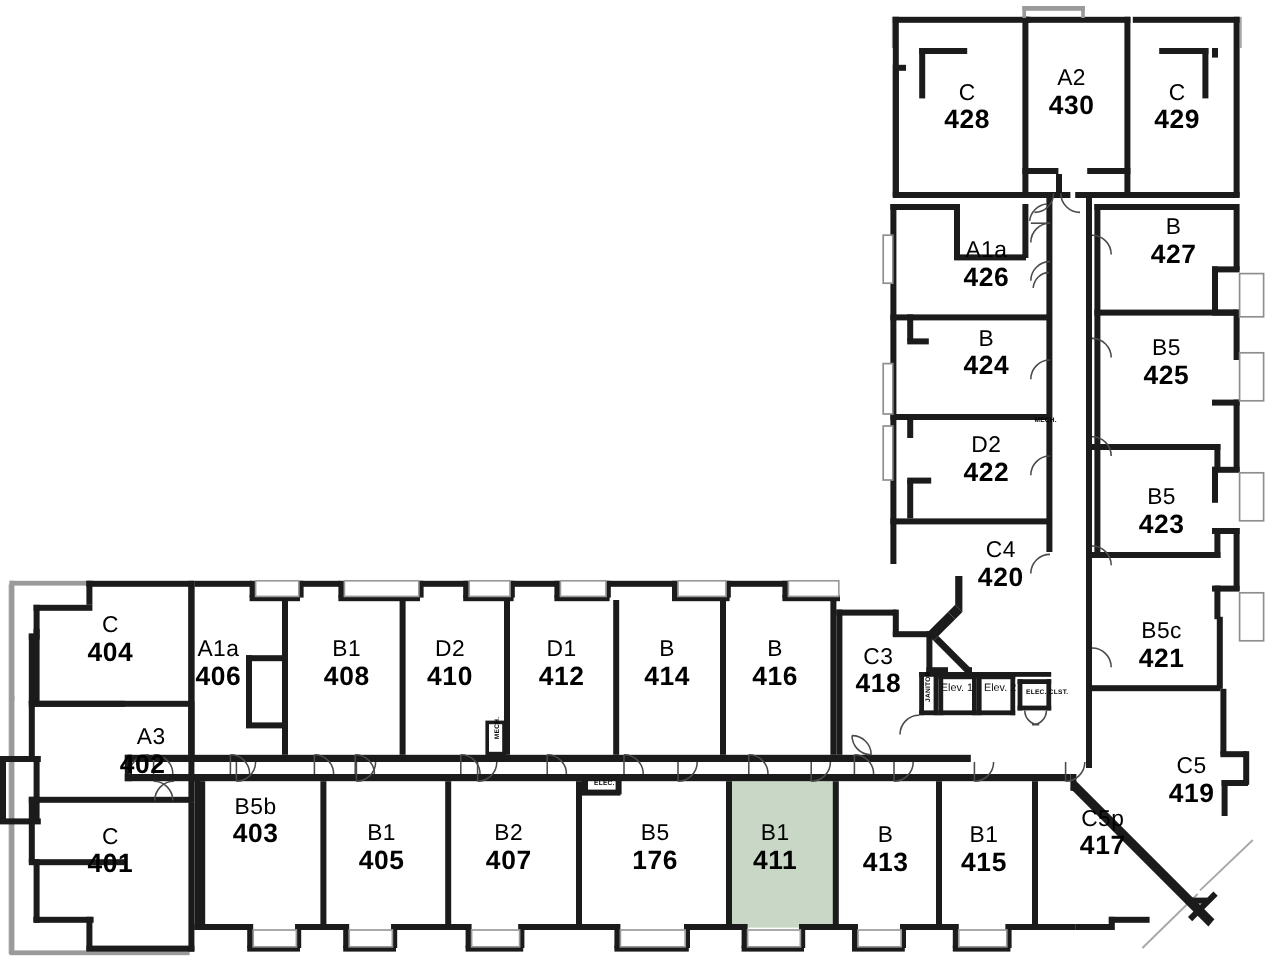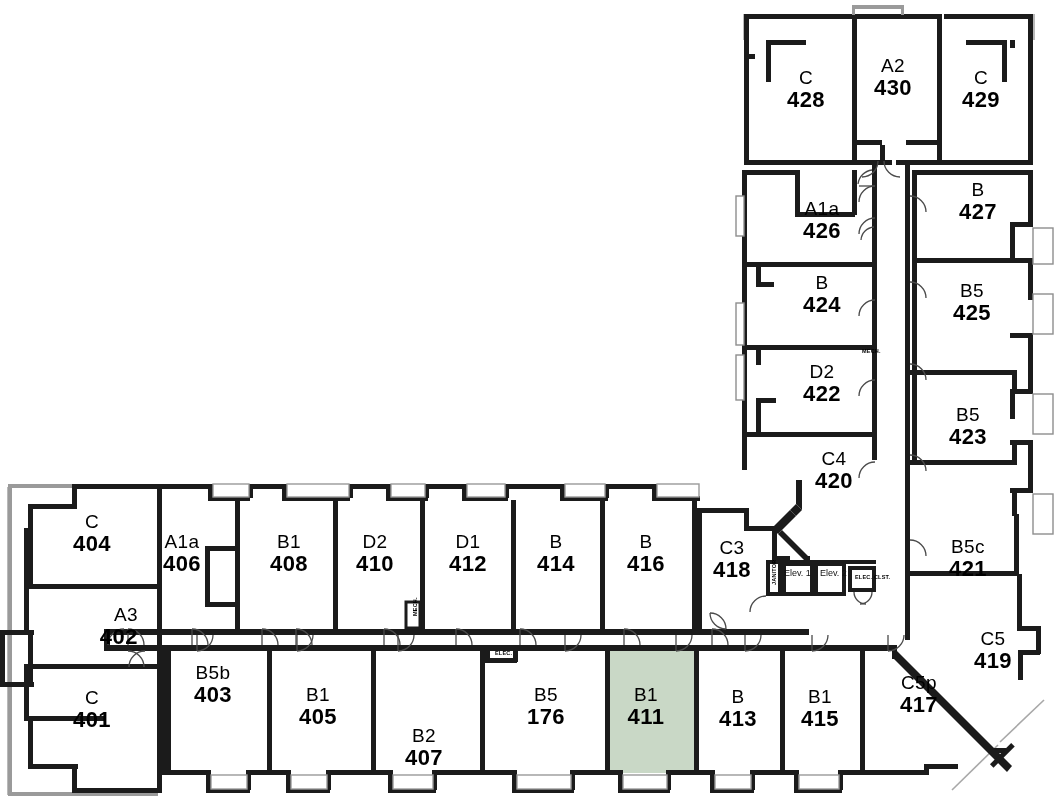--- a/index.html
+++ b/index.html
@@ -461,21 +461,21 @@
         <span class="num">418</span>
       </div>
       <div class="label" style="left: 153px; top: 663px; width: 120px;">
         <span class="type">B5b</span>
         <span class="num">403</span>
       </div>
       <div class="label" style="left: 258px; top: 685px; width: 120px;">
         <span class="type">B1</span>
         <span class="num">405</span>
       </div>
-      <div class="label" style="left: 364px; top: 685px; width: 120px; margin-top: 41px;">
+      <div class="label" style="left: 364px; top: 685px; width: 120px;">
         <span class="type">B2</span>
         <span class="num">407</span>
       </div>
       <div class="label" style="left: 486px; top: 685px; width: 120px;">
         <span class="type">B5</span>
         <span class="num">176</span>
       </div>
       <div class="label" style="left: 586px; top: 685px; width: 120px;">
         <span class="type">B1</span>
         <span class="num">411</span>
@@ -493,21 +493,21 @@
         <span class="num">417</span>
       </div>
       <div class="label" style="left: 933px; top: 629px; width: 120px;">
         <span class="type">C5</span>
         <span class="num">419</span>
       </div>
       <div class="label" style="left: 774px; top: 449px; width: 120px;">
         <span class="type">C4</span>
         <span class="num">420</span>
       </div>
-      <div class="label" style="left: 908px; top: 517px; width: 120px; margin-top: 20px;">
+      <div class="label" style="left: 908px; top: 517px; width: 120px;">
         <span class="type">B5c</span>
         <span class="num">421</span>
       </div>
       <div class="label" style="left: 762px; top: 362px; width: 120px;">
         <span class="type">D2</span>
         <span class="num">422</span>
       </div>
       <div class="label" style="left: 908px; top: 405px; width: 120px;">
         <span class="type">B5</span>
         <span class="num">423</span>

